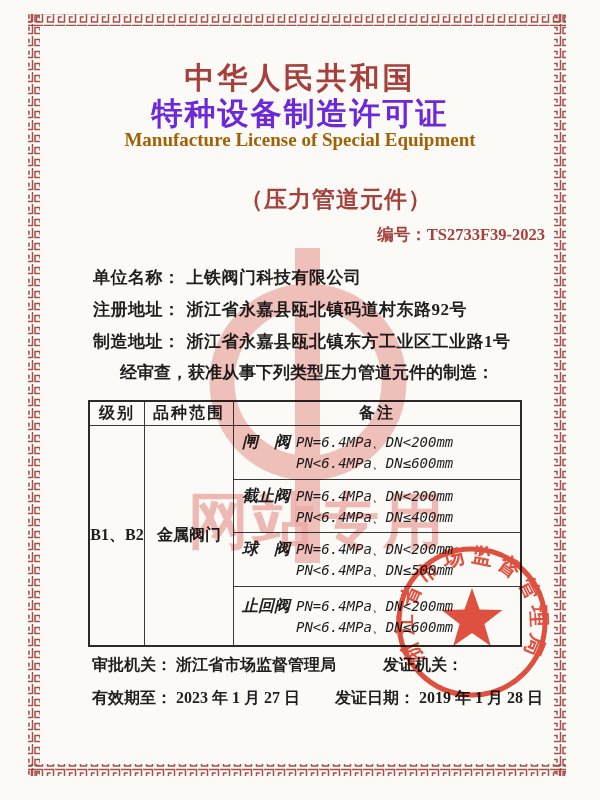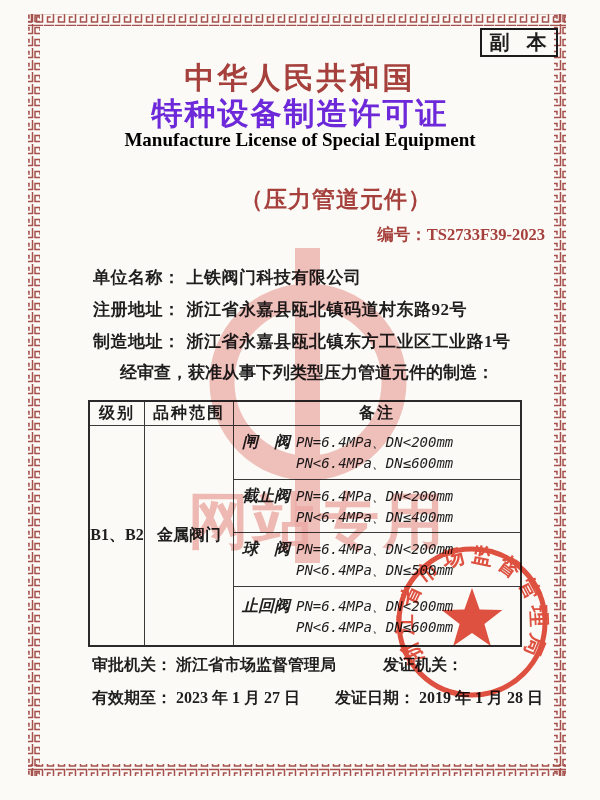--- a/index.html
+++ b/index.html
@@ -21,21 +21,21 @@
     border:2px solid #1b1b1b;
     display:flex;align-items:center;justify-content:center;
     font-size:20px;font-weight:bold;letter-spacing:6px;
     padding-left:4px;
   }
 
   .title-cn1{top:58px;font-size:30px;font-weight:bold;letter-spacing:3px;
     font-family:"Liberation Sans","DejaVu Sans",sans-serif;}
   .title-cn2{top:93px;font-size:31px;font-weight:bold;letter-spacing:2px;
     font-family:"Liberation Sans","DejaVu Sans",sans-serif;}
-  .title-en{font-size:19px;font-weight:bold;color:#000000;}
+  .title-en{font-size:19px;font-weight:bold;color:#a16207;}
   .title-en1{top:129px;}
   .title-en2{top:152px;}
   .category{top:184px;font-size:23px;font-weight:bold;letter-spacing:1px;padding-left:36px;}
   .license-no{top:224px;right:55px;font-size:16.5px;font-weight:bold;}
 
   .info-line{left:93px;font-size:17px;font-weight:600;letter-spacing:0.5px;white-space:nowrap;}
   .info-1{top:266px;}
   .info-2{top:298px;}
   .info-3{top:330px;}
   .note-line{left:120px;top:361px;font-size:17px;font-weight:600;}
@@ -93,23 +93,20 @@
       <pattern id="mv" width="12" height="11" patternUnits="userSpaceOnUse" patternTransform="rotate(90 6 6)">
         <path d="M0,1.5 H9.5 V10 H3.5 V5 H6.8" fill="none" stroke="#a5504c" stroke-width="1.5"></path>
       </pattern>
     </defs>
     <rect x="28" y="14" width="538" height="12" fill="url(#mh)"></rect>
     <rect x="28" y="764" width="538" height="12" fill="url(#mh)"></rect>
     <rect x="28" y="14" width="12" height="762" fill="url(#mv)"></rect>
     <rect x="554" y="14" width="12" height="762" fill="url(#mv)"></rect>
   </svg>
 
-  <div class="abs badge">
-    <span>副 本</span>
-  </div>
 
   <div class="abs centered title-cn1" style="color:#a6403c;">中华人民共和国</div>
   <div class="abs centered title-cn2" style="color:#6d28d9;">特种设备制造许可证</div>
   <div class="abs centered title-en title-en1">Manufacture License of Special Equipment</div>
   <div class="abs centered category" style="color:#a6403c;">（压力管道元件）</div>
 
   <div class="abs license-no" style="color:#a6403c;margin-left:32px;">
     <span>编号：</span><span>TS2733F39-2023</span>
   </div>
 

